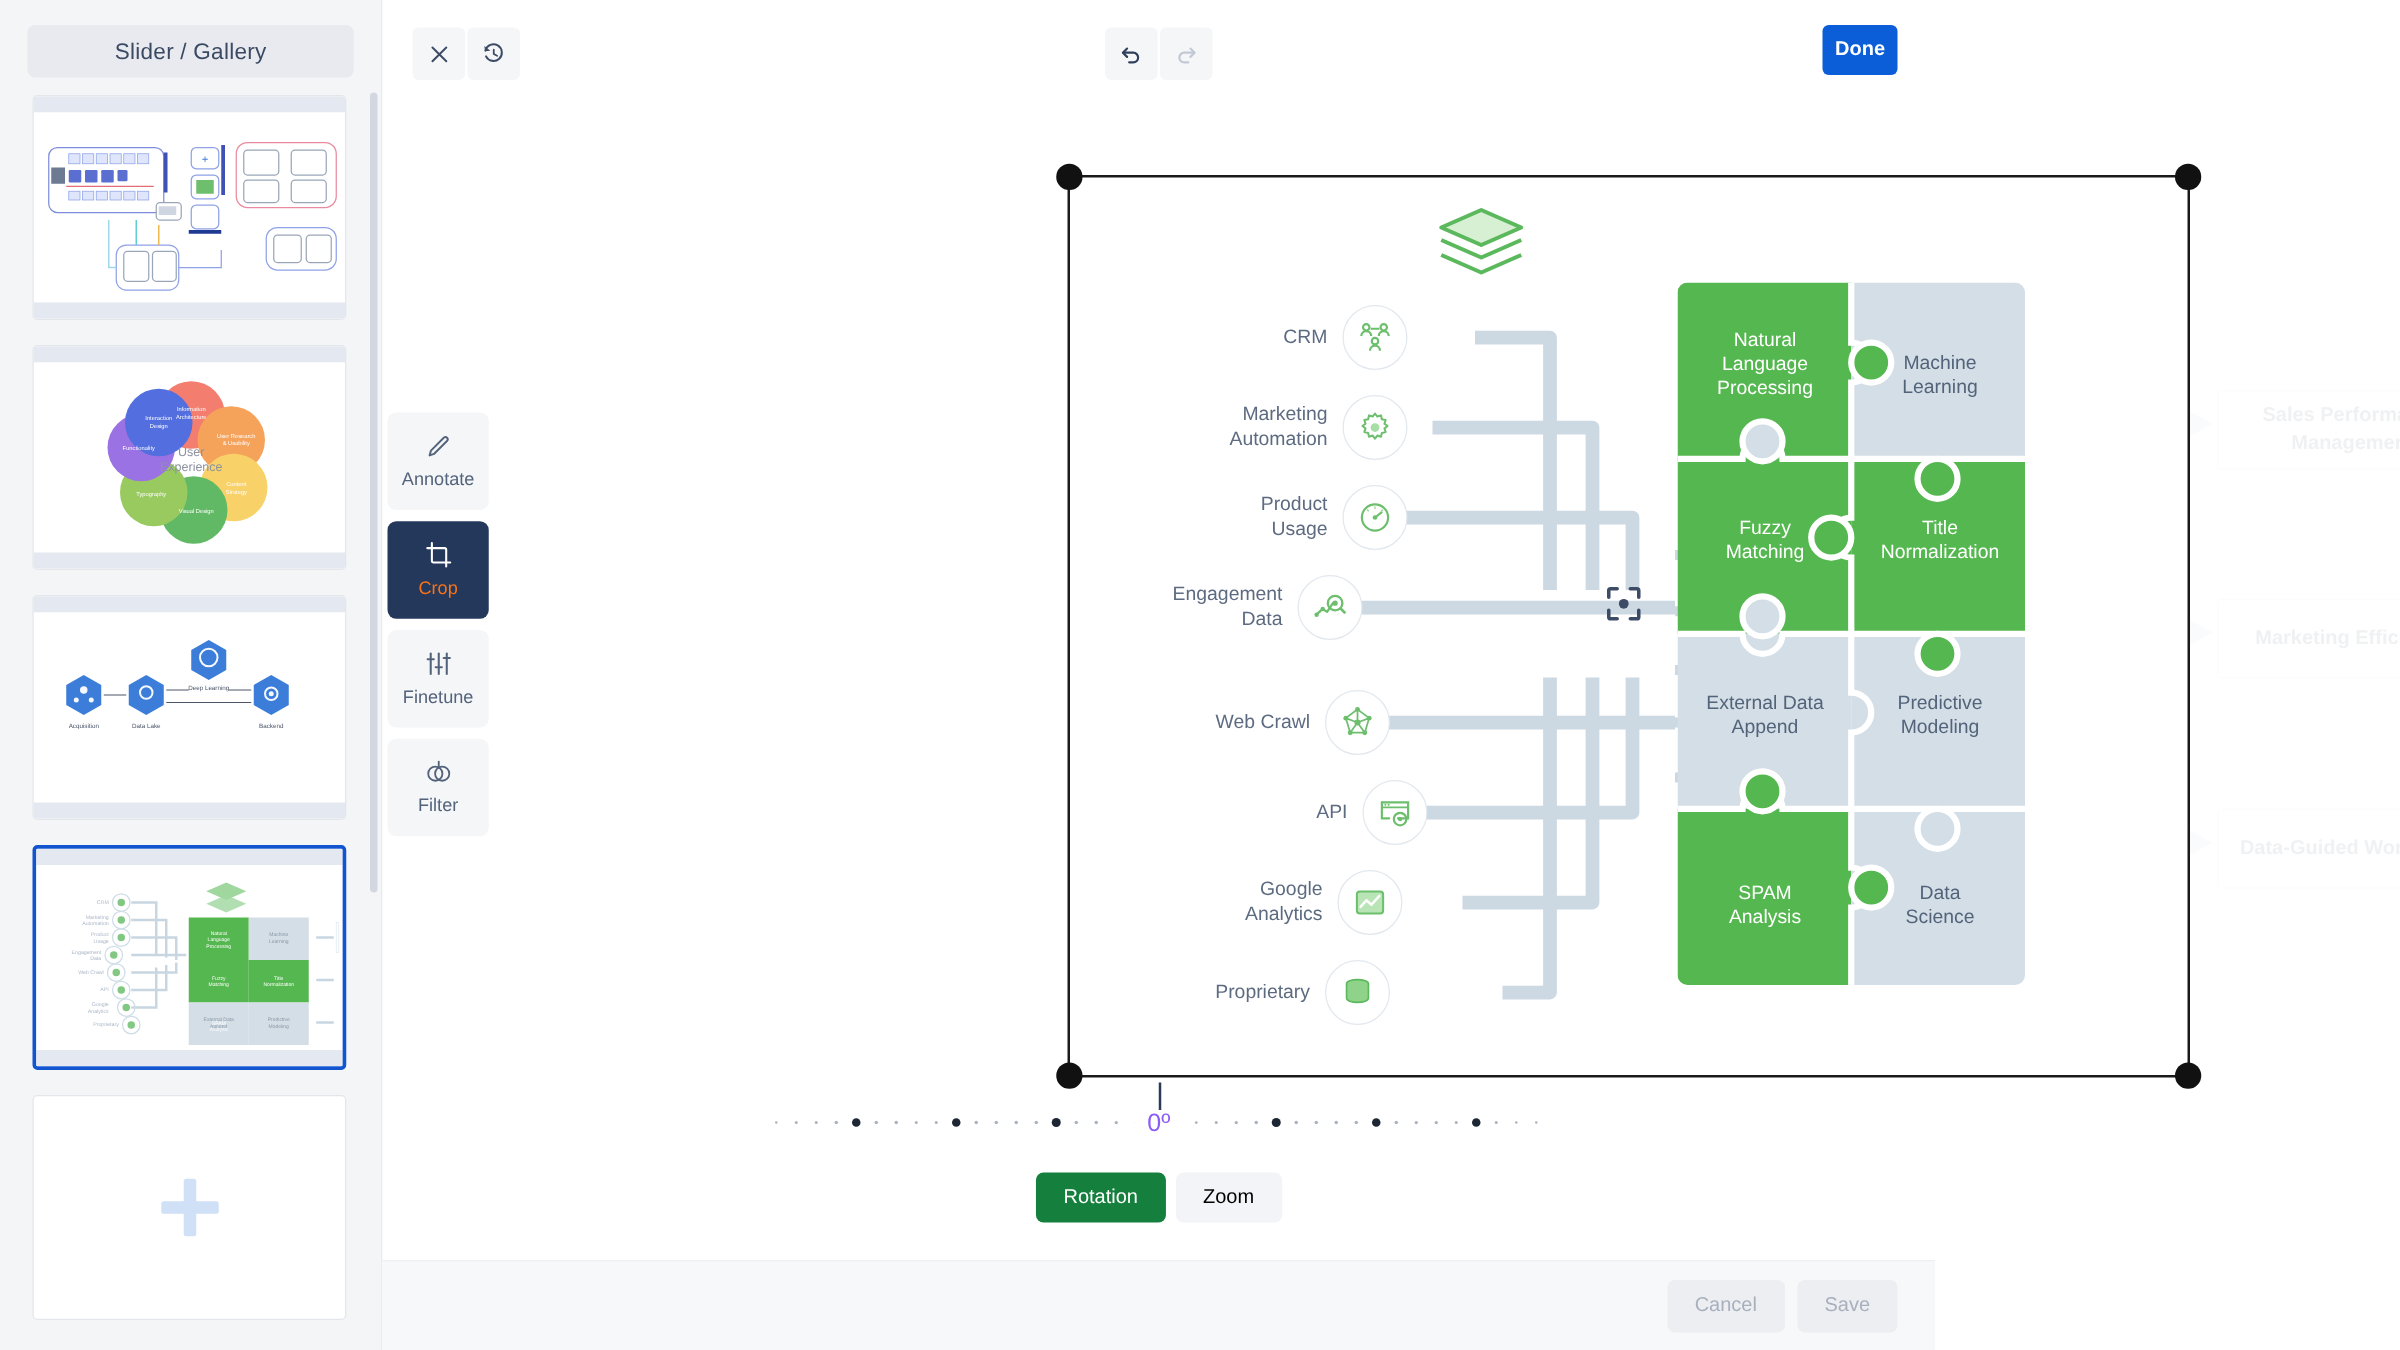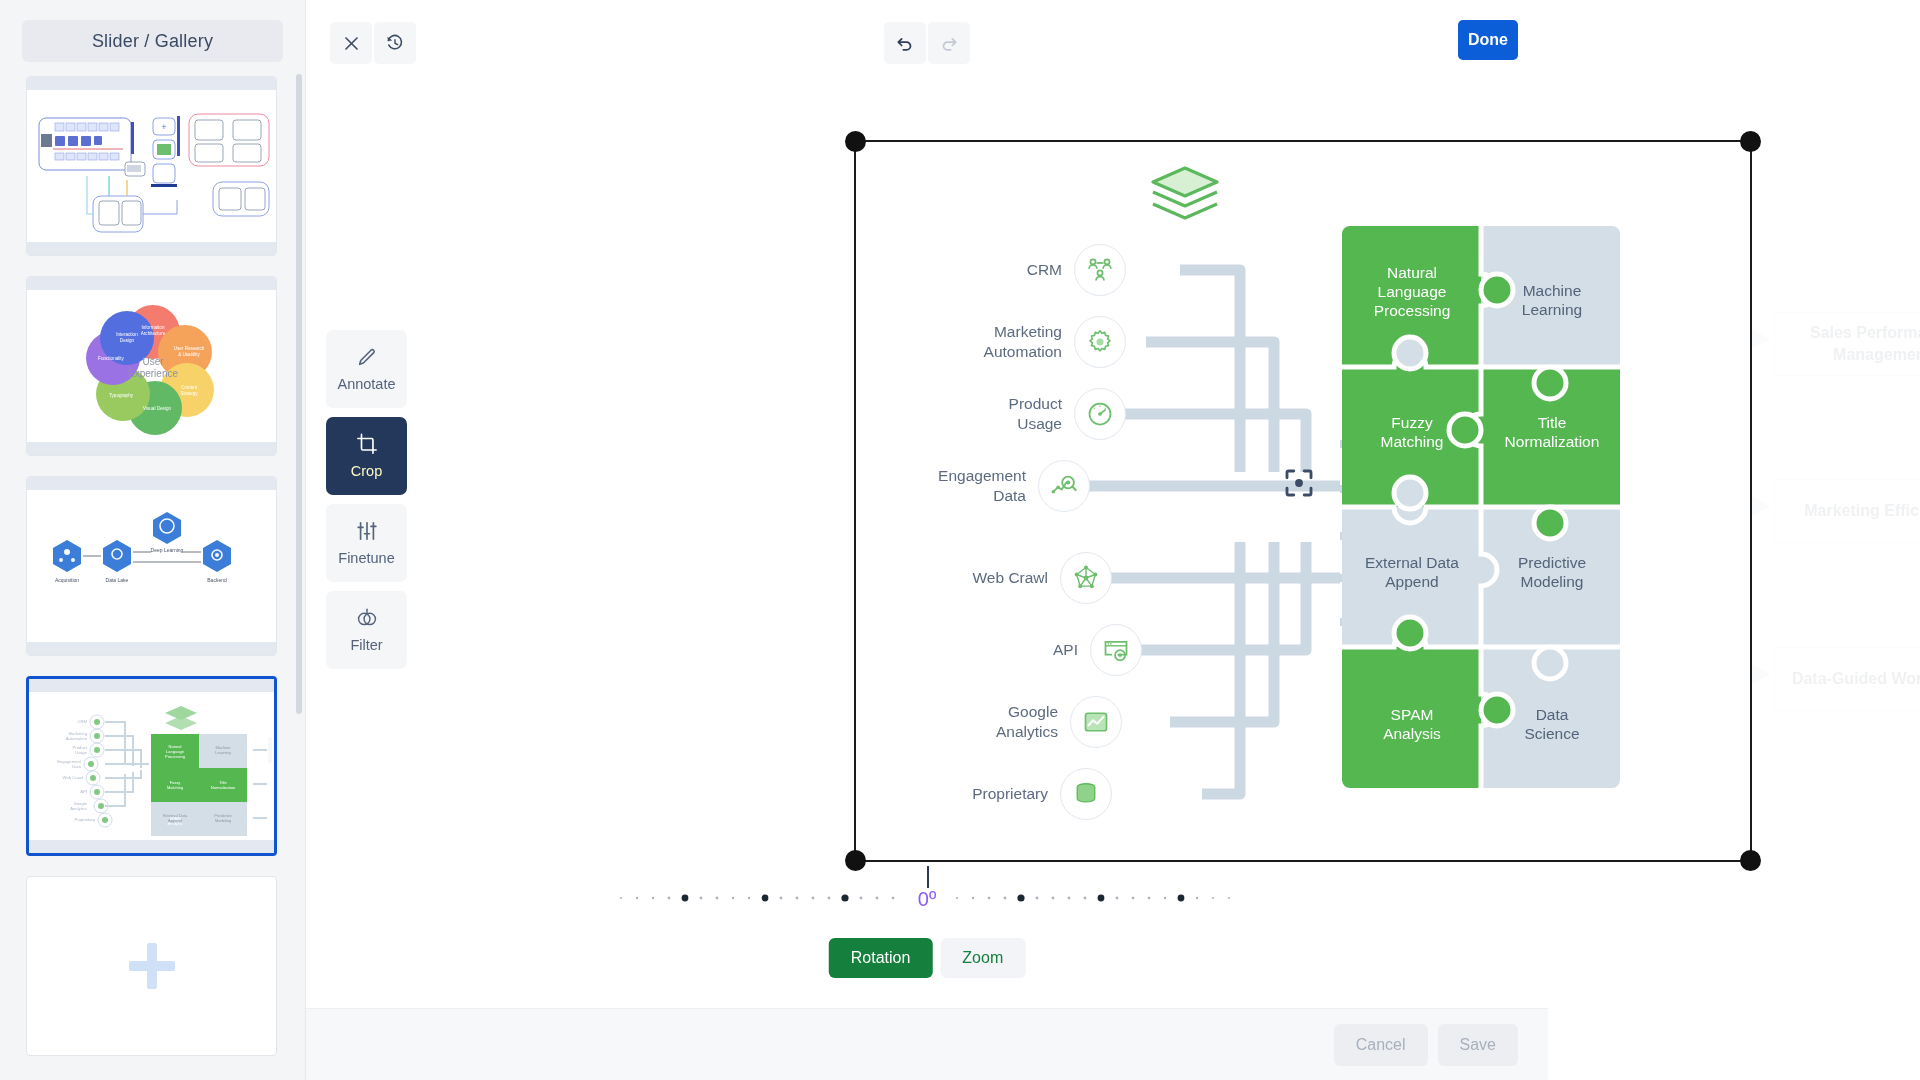--- a/index.html
+++ b/index.html
@@ -103,32 +103,32 @@
     background: #f5f6f8; border: none; border-radius: 6px;
     height: 42px; padding: 0 20px;
     display: flex; align-items: center; gap: 11px;
     font-size: 16px; color: #4a5a72;
     font-family: "Liberation Sans", sans-serif;
     cursor: pointer;
   }
 
   
   .tool-rail {
-    position: absolute; left: 20px; top: 330px;
+    position: absolute; left: 4px; top: 330px;
     display: flex; flex-direction: column; gap: 9px;
   }
   .tool {
     width: 81px; height: 78px; border-radius: 7px;
     background: #f5f6f8; border: none;
     display: flex; flex-direction: column; align-items: center; justify-content: center;
     gap: 8px; cursor: pointer;
     font-size: 14.5px; color: #54637c;
     font-family: "Liberation Sans", sans-serif;
   }
-  .tool.active { background: #24385c; color: #fef9c3; }
+  .tool.active { background: #24385c; color: #f97316; }
 
   
   .canvas-wrap {
     position: absolute; left: 0; top: 0; right: 0; bottom: 0;
   }
   .crop-frame {
     position: absolute;
     left: 548px; top: 140px;
     width: 898px; height: 722px;
     border: 2px solid #1a1a1a;
@@ -187,21 +187,21 @@
   .rot-ruler { position: relative; height: 44px; }
   .rot-pointer { position: absolute; left: 50%; top: -14px; width: 2px; height: 28px; background: #2b3a55; }
   .rot-value {
     position: absolute; left: 50%; transform: translateX(-50%);
     top: 8px; background: #fff; padding: 0 10px;
     font-size: 20px; color: #8b5cf6; font-family: "Liberation Sans", sans-serif;
   }
   .rot-tabs { position: absolute; top: 938px; left: 50%; transform: translateX(-50%); display: flex; gap: 8px; }
   .tabbtn {
     height: 40px; padding: 0 22px; border: none; border-radius: 6px;
-    background: #f2f4f7; color: #15803d; font-size: 16px; cursor: pointer;
+    background: #f2f4f7; color: #000000; font-size: 16px; cursor: pointer;
     font-family: "Liberation Sans", sans-serif;
   }
   .tabbtn.active { background: #15803d; color: #fff; }
 
   
   .footer {
     position: absolute; left: 306px; right: 0; bottom: 0; height: 72px;
     background: #f7f8fa; border-top: 1px solid #edeff2;
     display: flex; align-items: center; justify-content: flex-end;
     gap: 10px; padding-right: 30px; margin-top: 44px;

